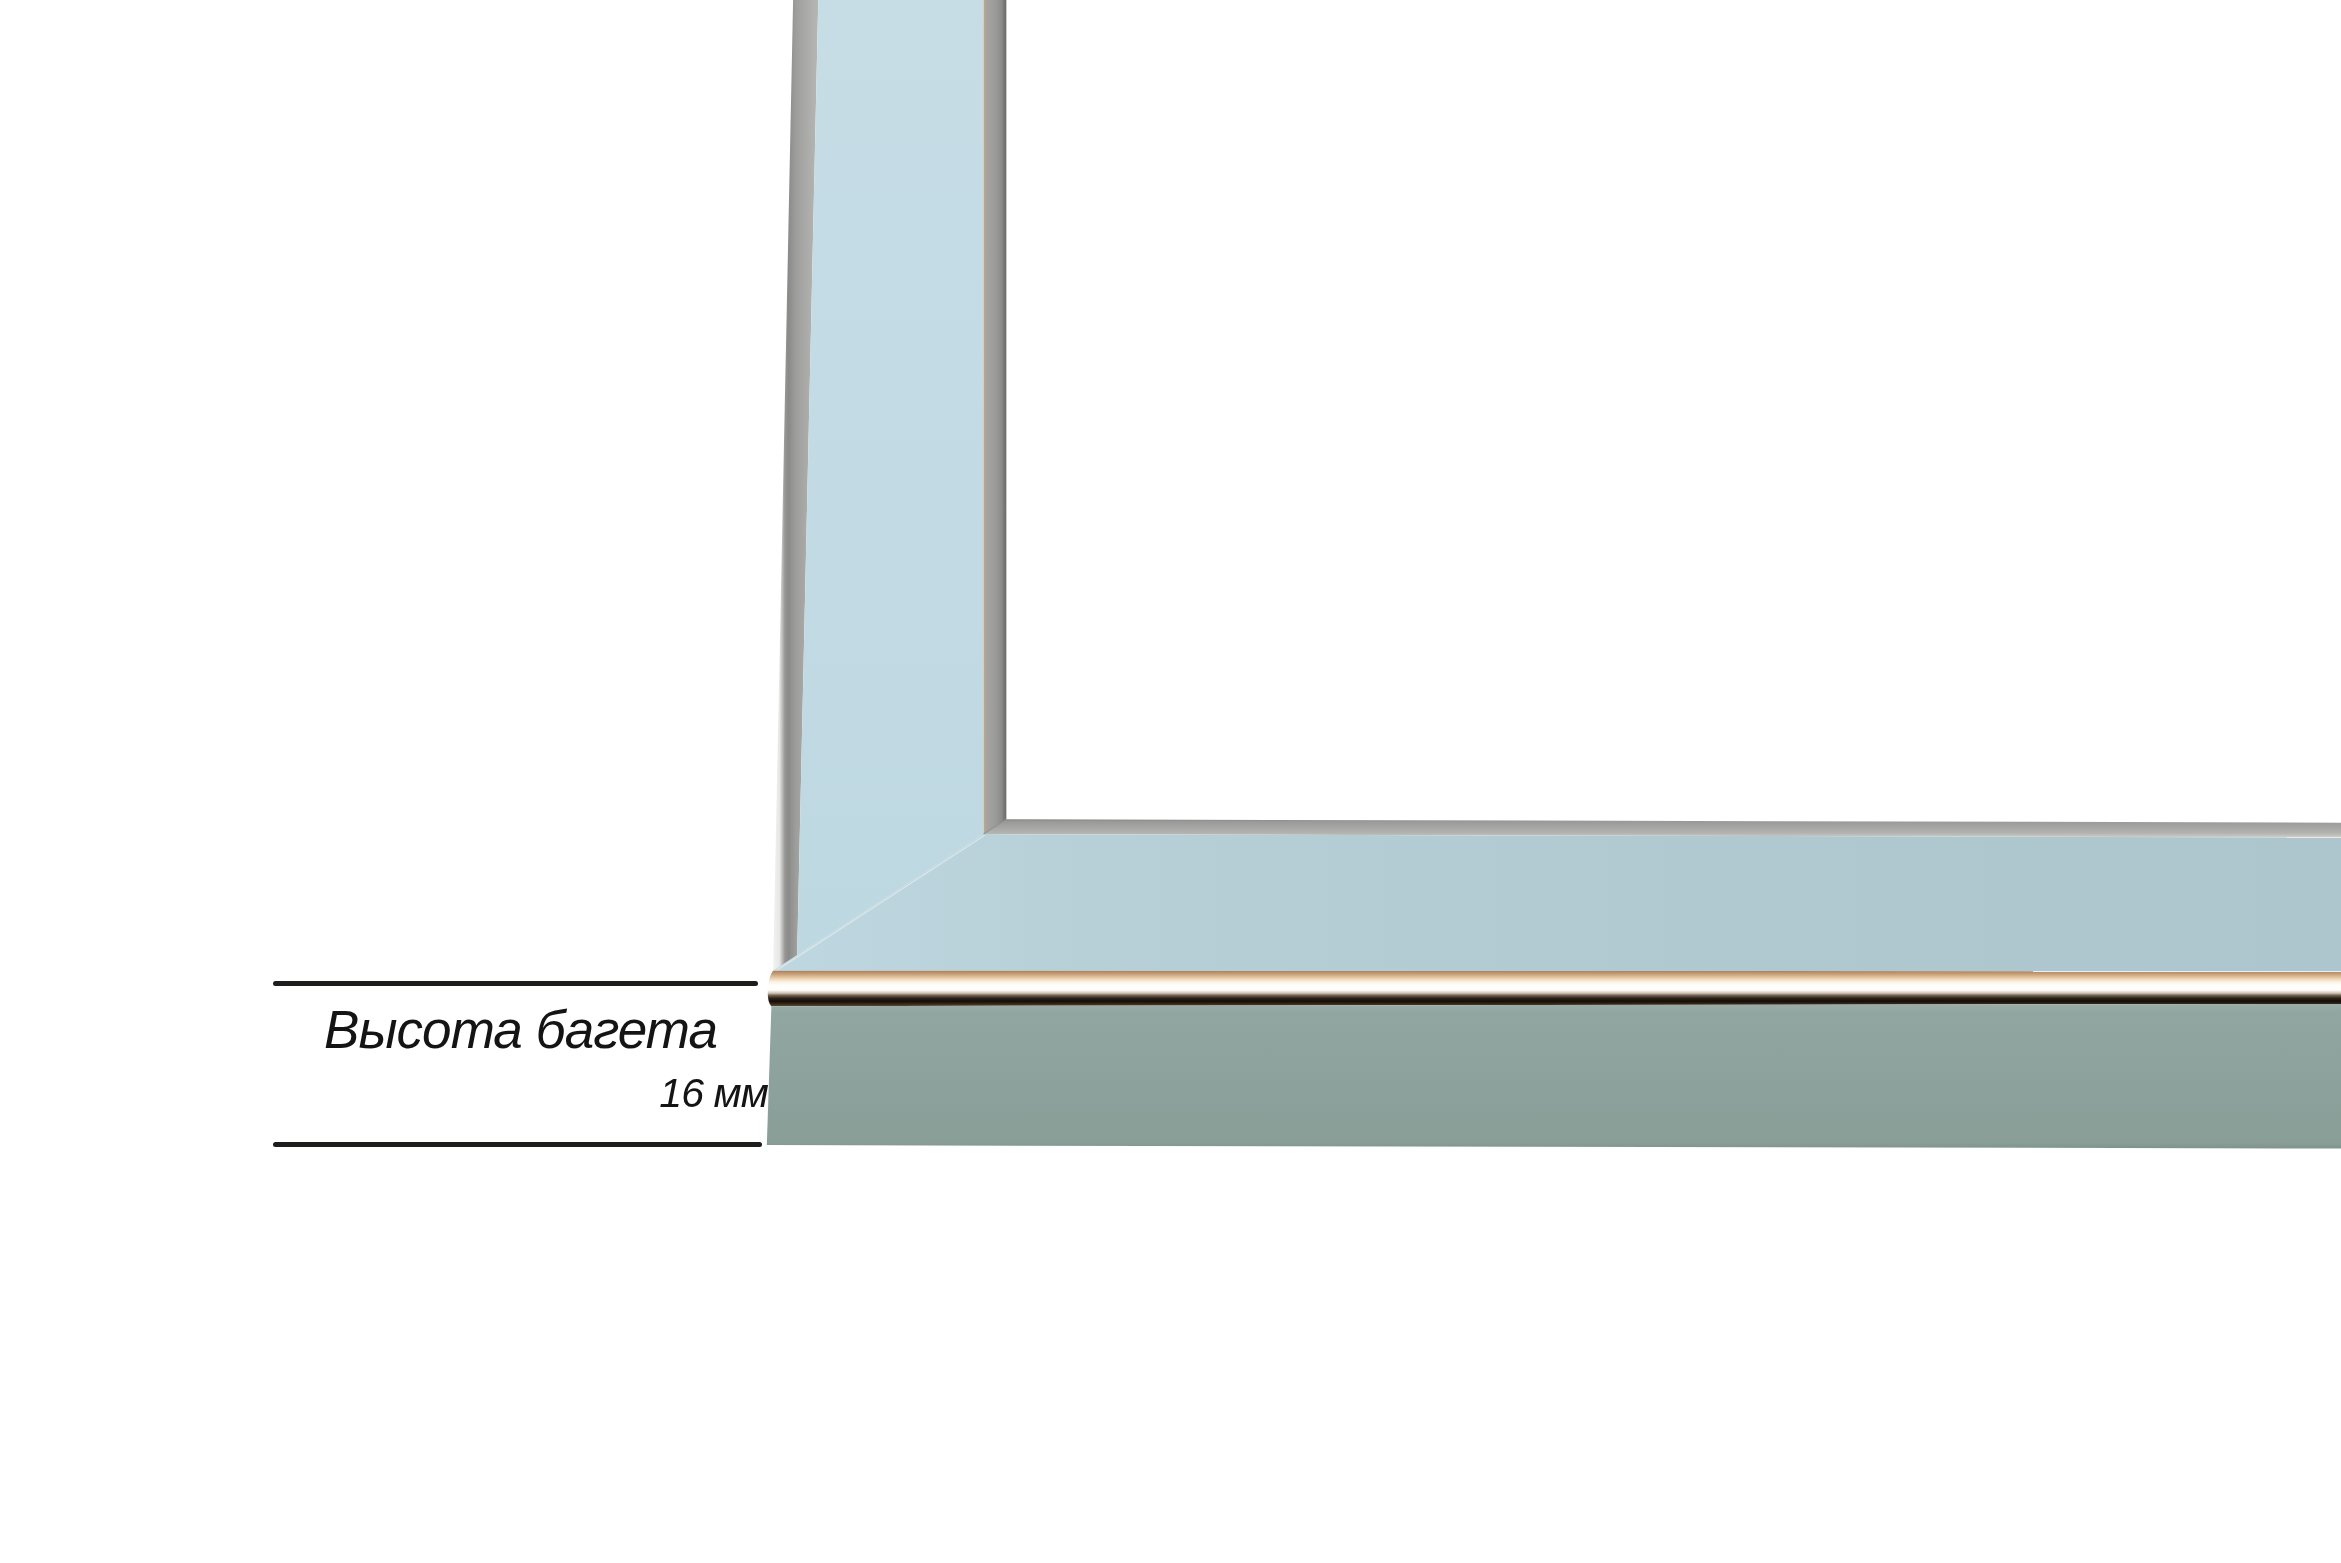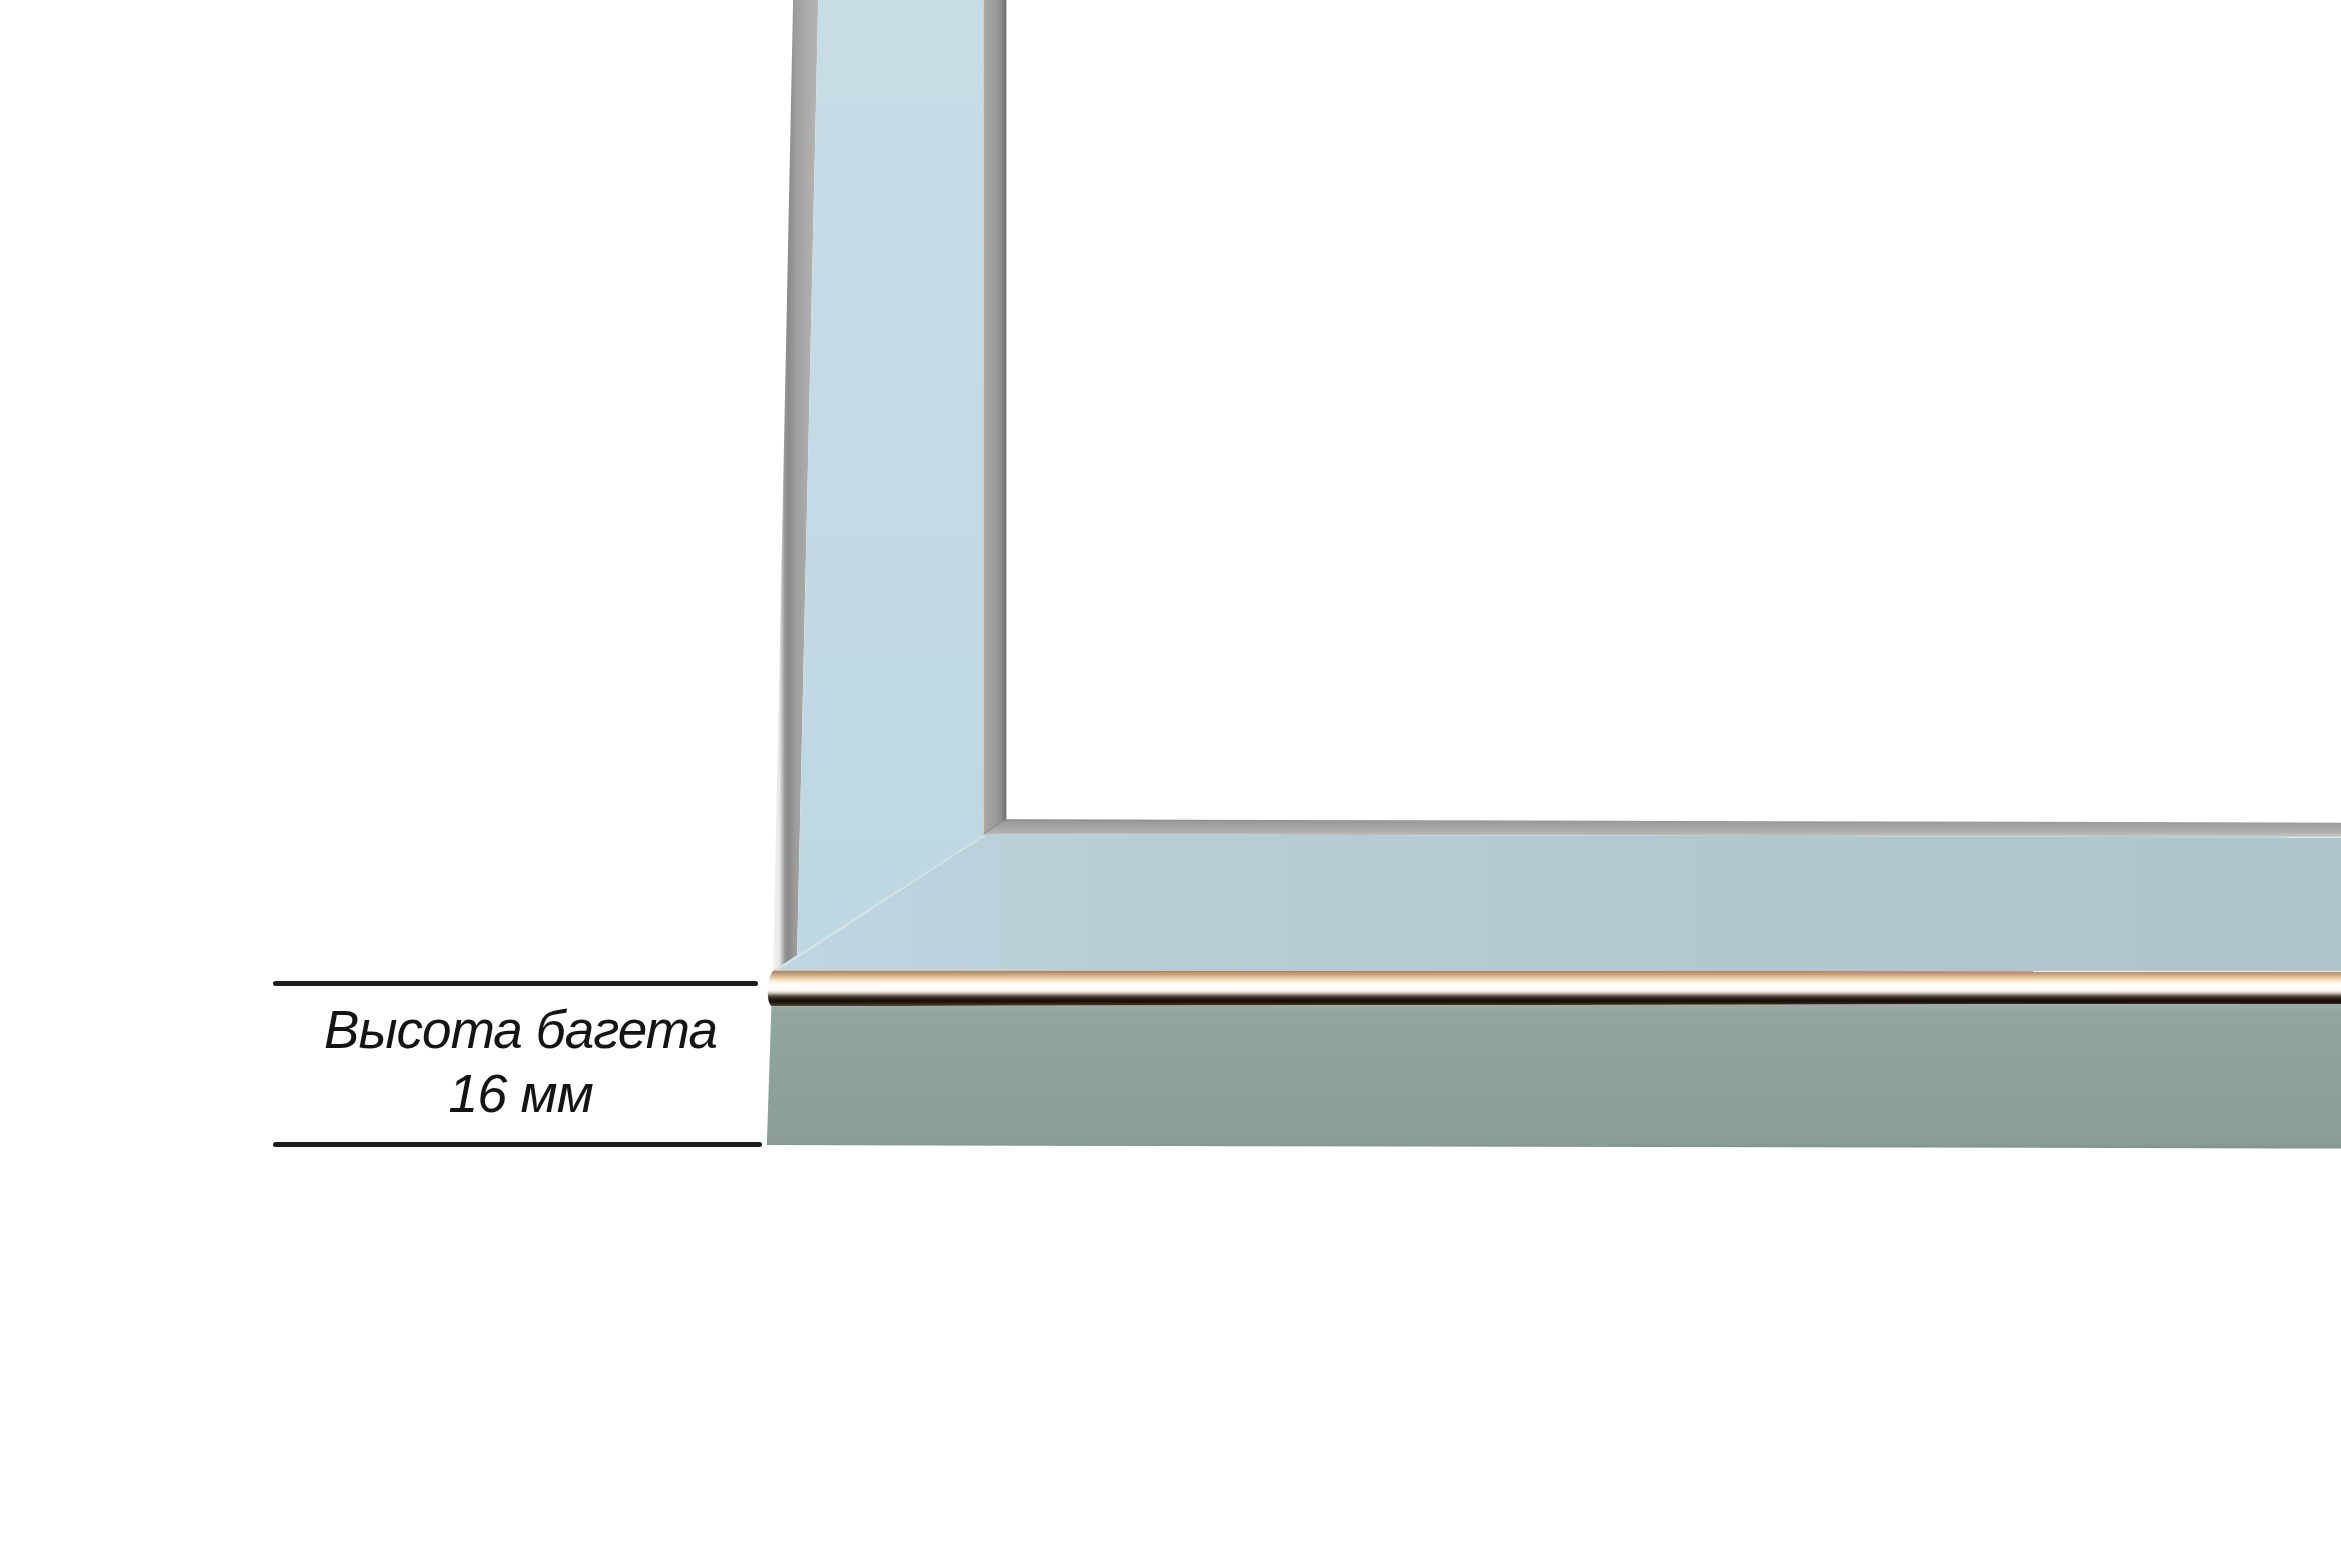--- a/index.html
+++ b/index.html
@@ -49,23 +49,24 @@
     color: #141414;
     font-style: italic;
     letter-spacing: -0.9px;
   }
   .dim-label-line1 {
     font-size: 53px;
     line-height: 61px;
     white-space: nowrap;
   }
   .dim-label-line2 {
-    font-size: 54px;
+    font-size: 41px;
     line-height: 66px;
     white-space: nowrap;
+    text-align: right;
   }
 </style>
 </head>
 <body>
 
 <div class="stage">
 
   <svg class="frame-svg" viewBox="0 0 4096 2734" xmlns="http://www.w3.org/2000/svg">
     <defs>
       <linearGradient id="gradOuterStripV" x1="0" y1="0" x2="1" y2="0">

